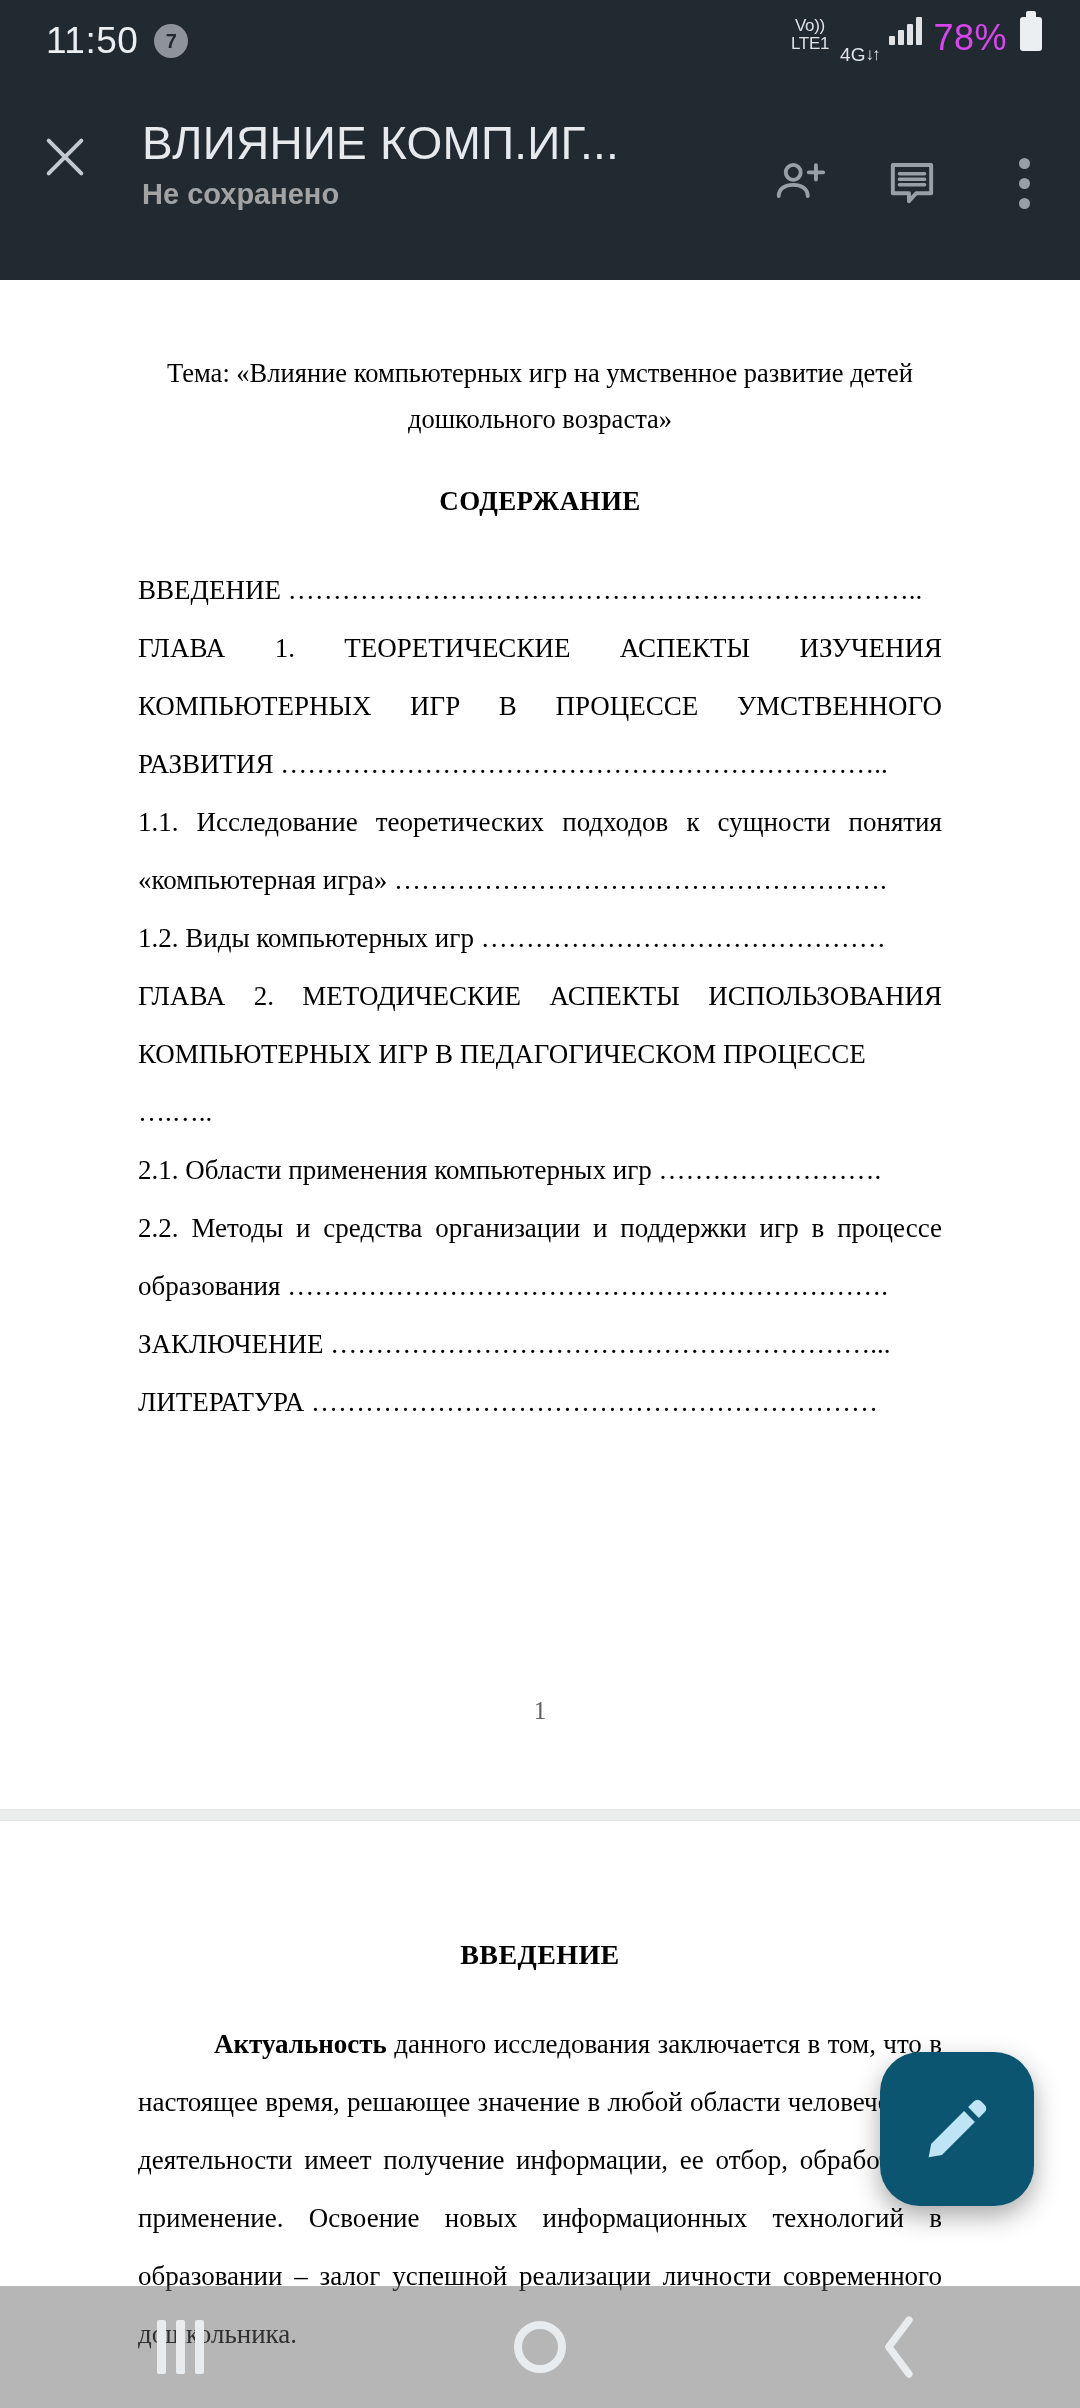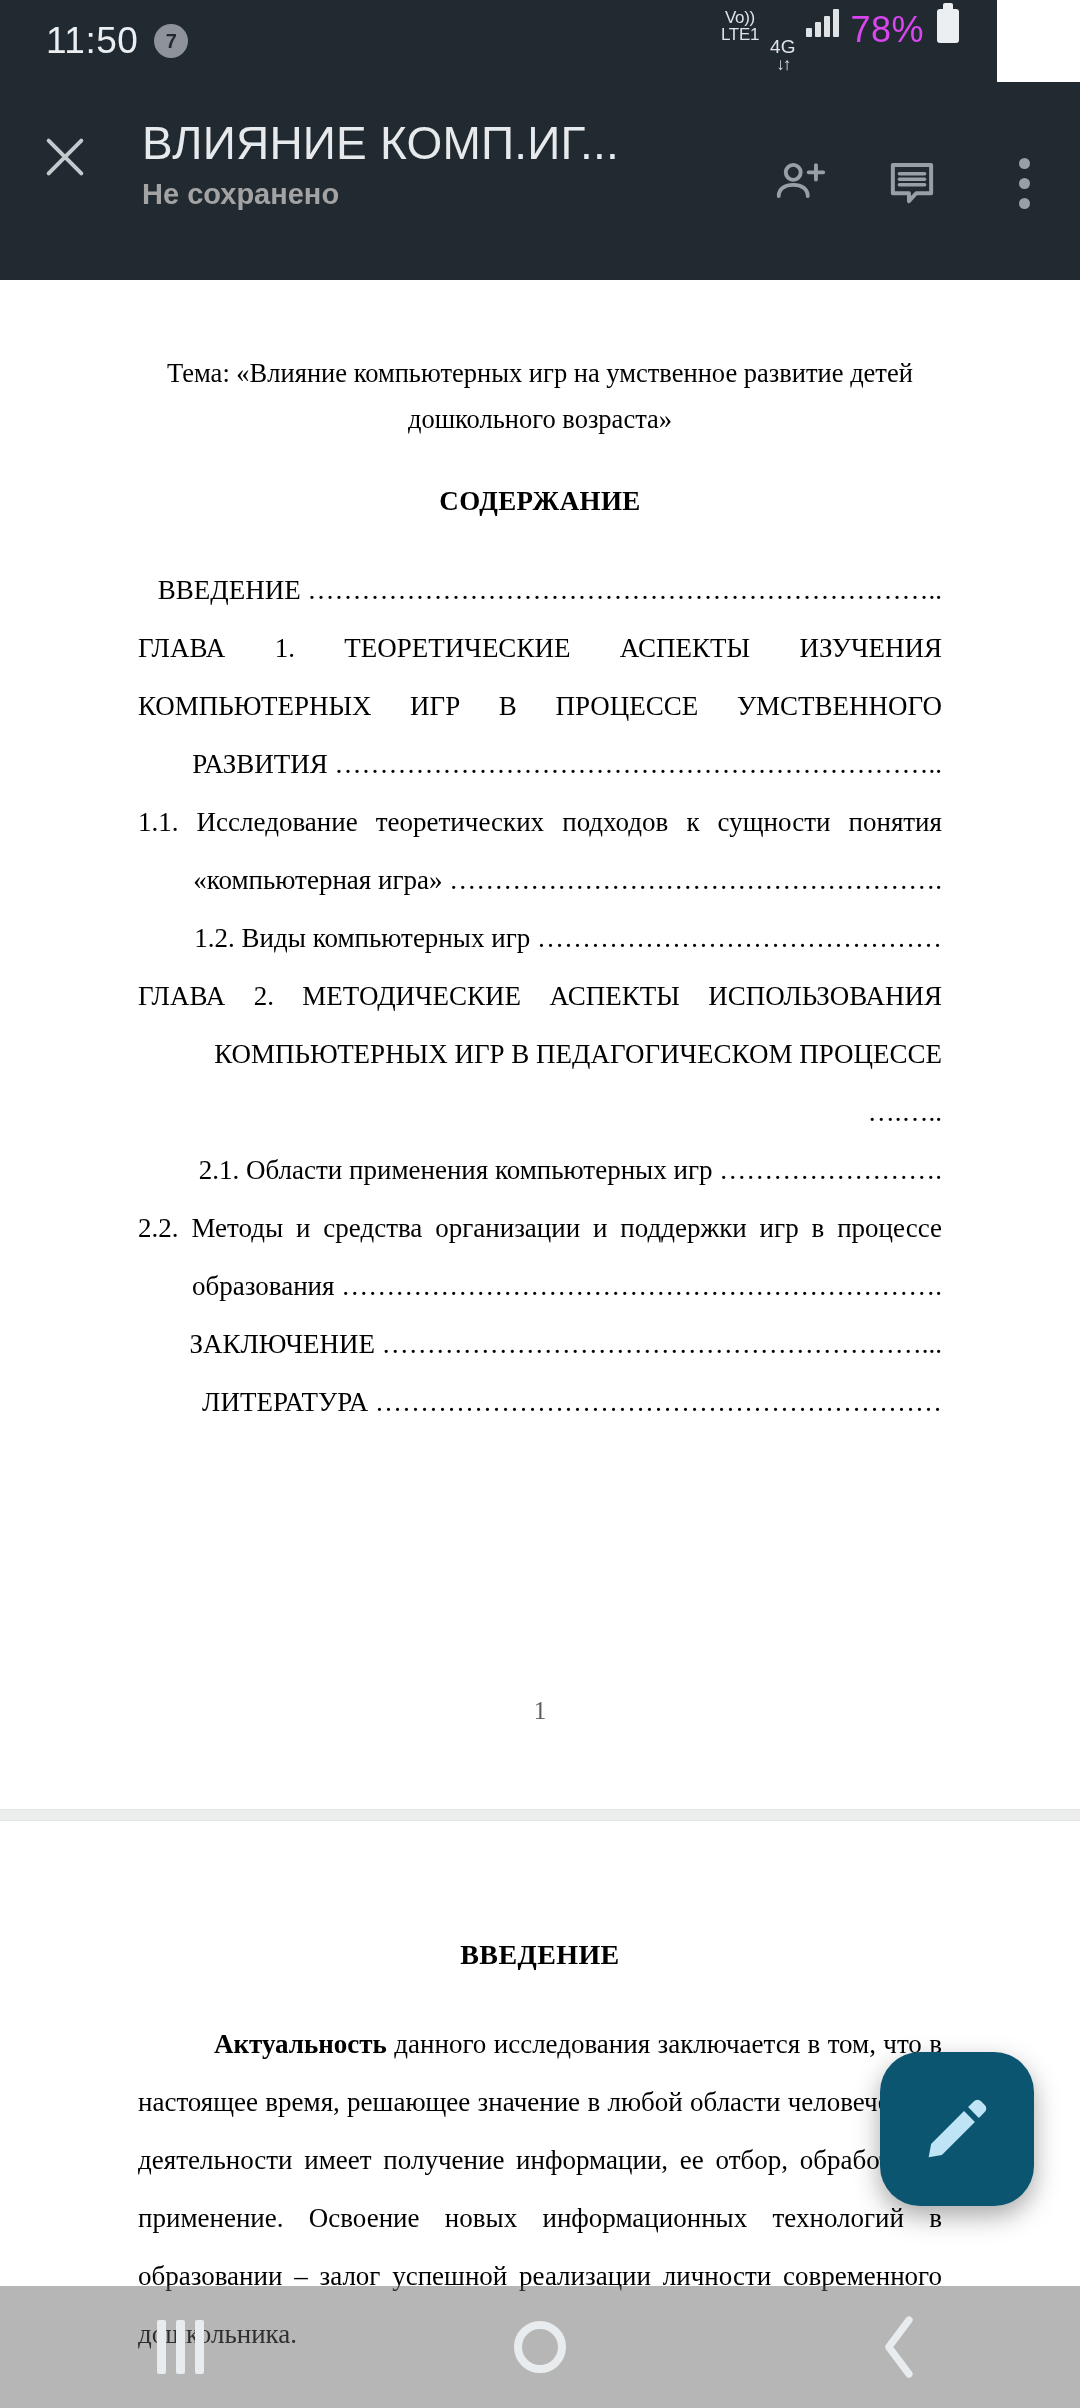--- a/index.html
+++ b/index.html
@@ -6,37 +6,37 @@
   html,body { width:1080px; height:2408px; }
   body {
     font-family: "Liberation Sans", sans-serif;
     background:#ffffff;
     overflow:hidden;
     position:relative;
   }
 
   
   .statusbar{
-    position:absolute; left:0; top:0; width:997px; height:82px;
+    position:absolute; left:0; top:0; width:1080px; height:82px;
     background:#222a31; color:#e8eaed;
     display:flex; align-items:center; justify-content:space-between;
     padding:0 38px 0 46px;
   }
   .sb-left{ display:flex; align-items:center; gap:16px; }
   .sb-clock{ font-size:37px; letter-spacing:.5px; color:#eceff1; }
   .sb-badge{
     width:34px;height:34px;border-radius:50%;
     background:#8d9399; color:#222a31;
     font-size:20px; display:flex; align-items:center; justify-content:center;
     font-weight:600;
   }
   .sb-right{ display:flex; gap:11px; }
   .volte{ display:flex; flex-direction:column; align-items:center; line-height:1.02;
           font-size:17px; color:#dfe3e6; letter-spacing:-.3px;}
-  .net{ display:flex; flex-direction:column; align-items:center; line-height:1.02;
+  .net{ display:flex; flex-direction:row; align-items:center; line-height:1.02;
         font-size:19px; color:#dfe3e6;margin-top:28px; }
   .net .arrows{ font-size:17px; letter-spacing:-2px;}
   .bars{ display:flex; align-items:flex-end; gap:3px; height:28px; }
   .bars i{ display:block; width:6px; background:#dfe3e6; border-radius:1px;}
   .bars i:nth-child(1){height:9px;}
   .bars i:nth-child(2){height:15px;}
   .bars i:nth-child(3){height:21px;}
   .bars i:nth-child(4){height:28px;}
   .sb-batt-text{ font-size:36px; color:#d946ef; letter-spacing:.5px;}
   .batt{ position:relative; width:22px; height:34px; border-radius:3px;
@@ -80,21 +80,21 @@
     font-size:26.5px; line-height:46px; text-align:center;
   }
   .sodzh{
     font-size:27px; font-weight:700; text-align:center; margin-top:44px; letter-spacing:.4px;
   }
   .toc{ margin-top:44px; }
   .toc .line{
     font-size:27px; line-height:58px;
   }
   .toc .just{ text-align:justify; text-align-last:justify; }
-  .toc .left{ text-align:right; }
+  .toc .left{ text-align:left; }
   .pagenum{
     position:absolute; left:0; right:0; bottom:84px; text-align:center;
     font-family:"Liberation Serif", serif; font-size:25px; color:#5f5f5f;
   }
 
   .vvedenie{
     font-family:"Liberation Serif", serif; font-weight:700; font-size:28px;
     text-align:center; letter-spacing:.4px;
   }
   .para{

